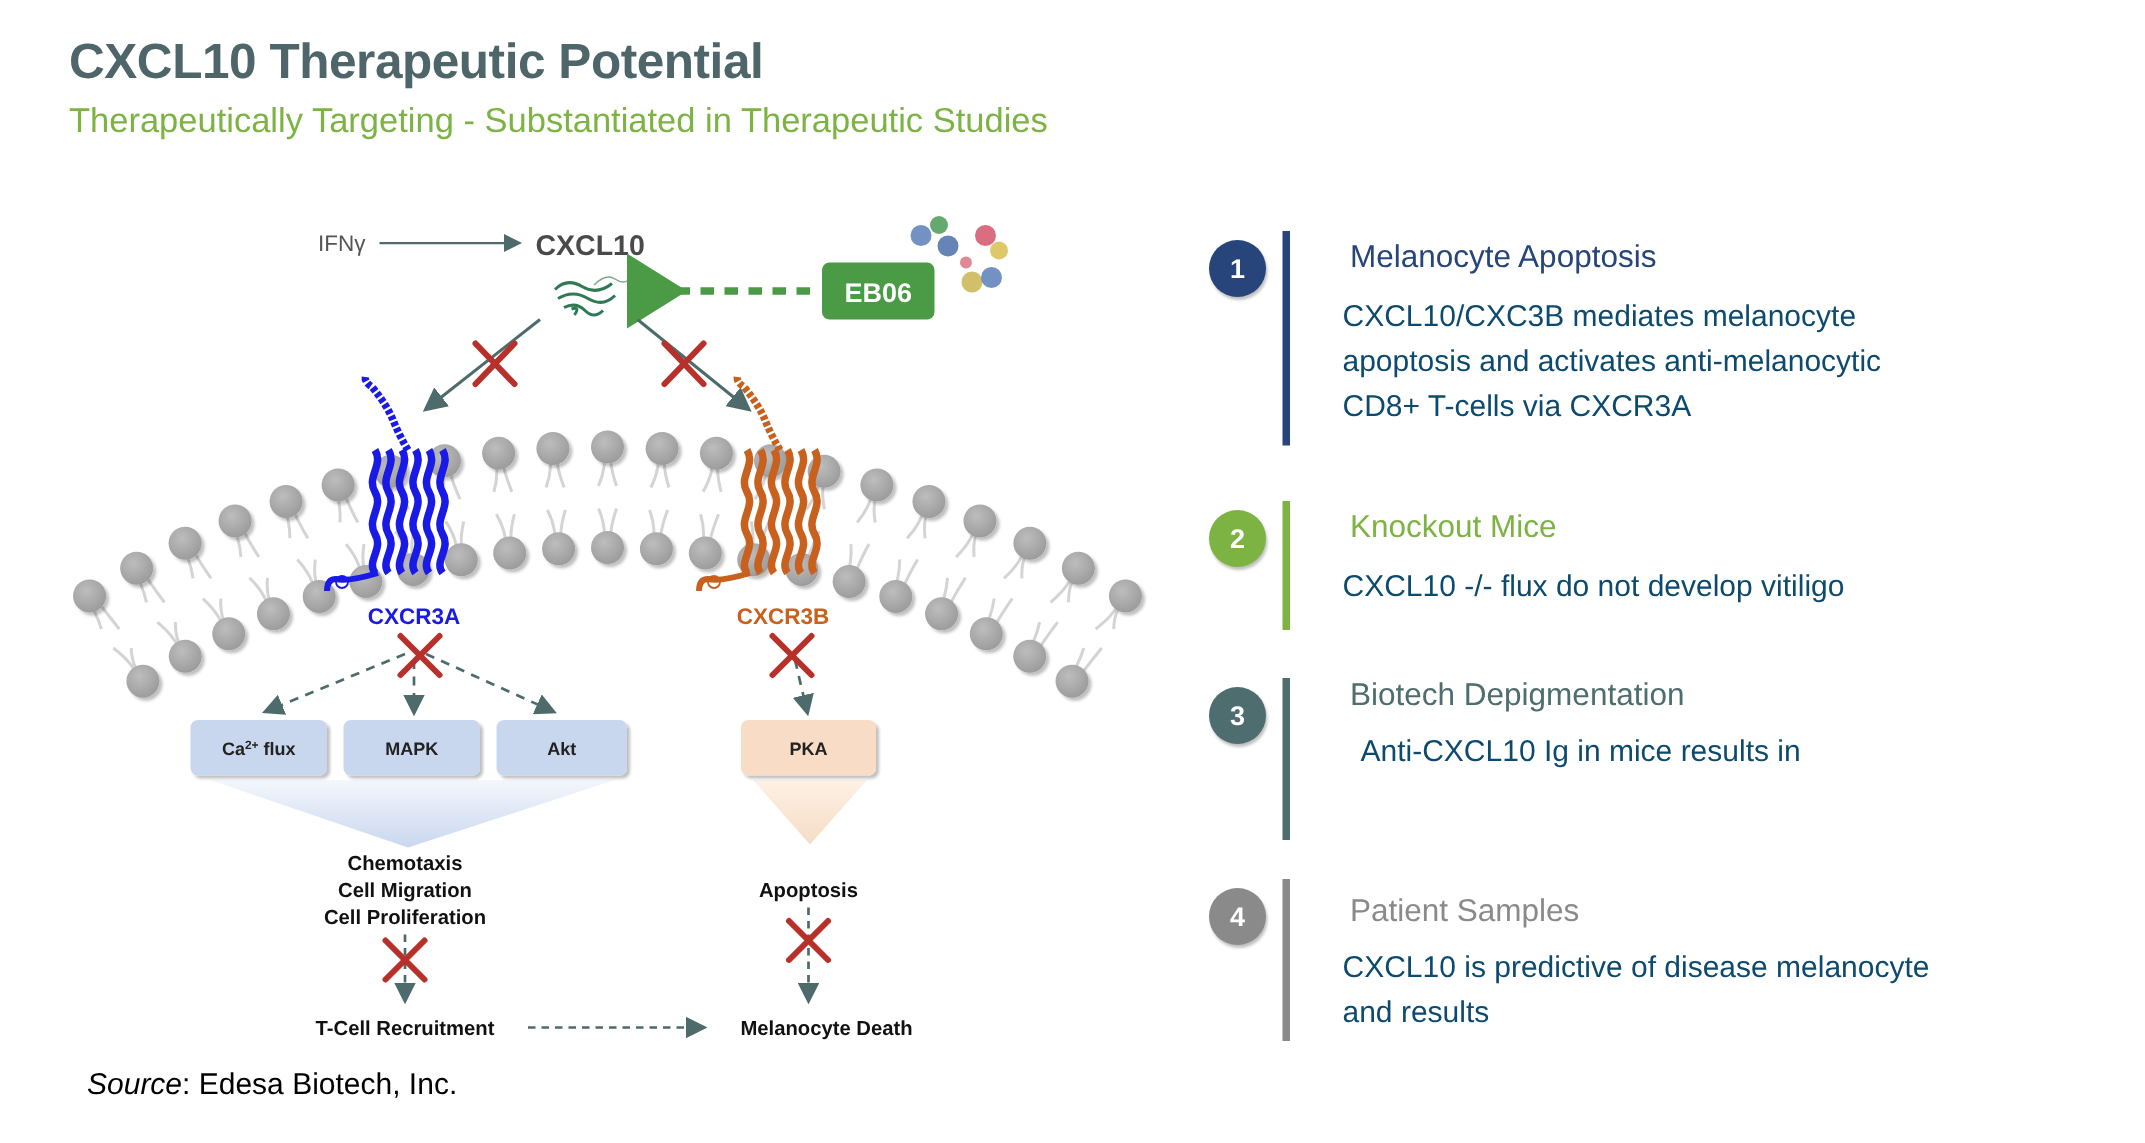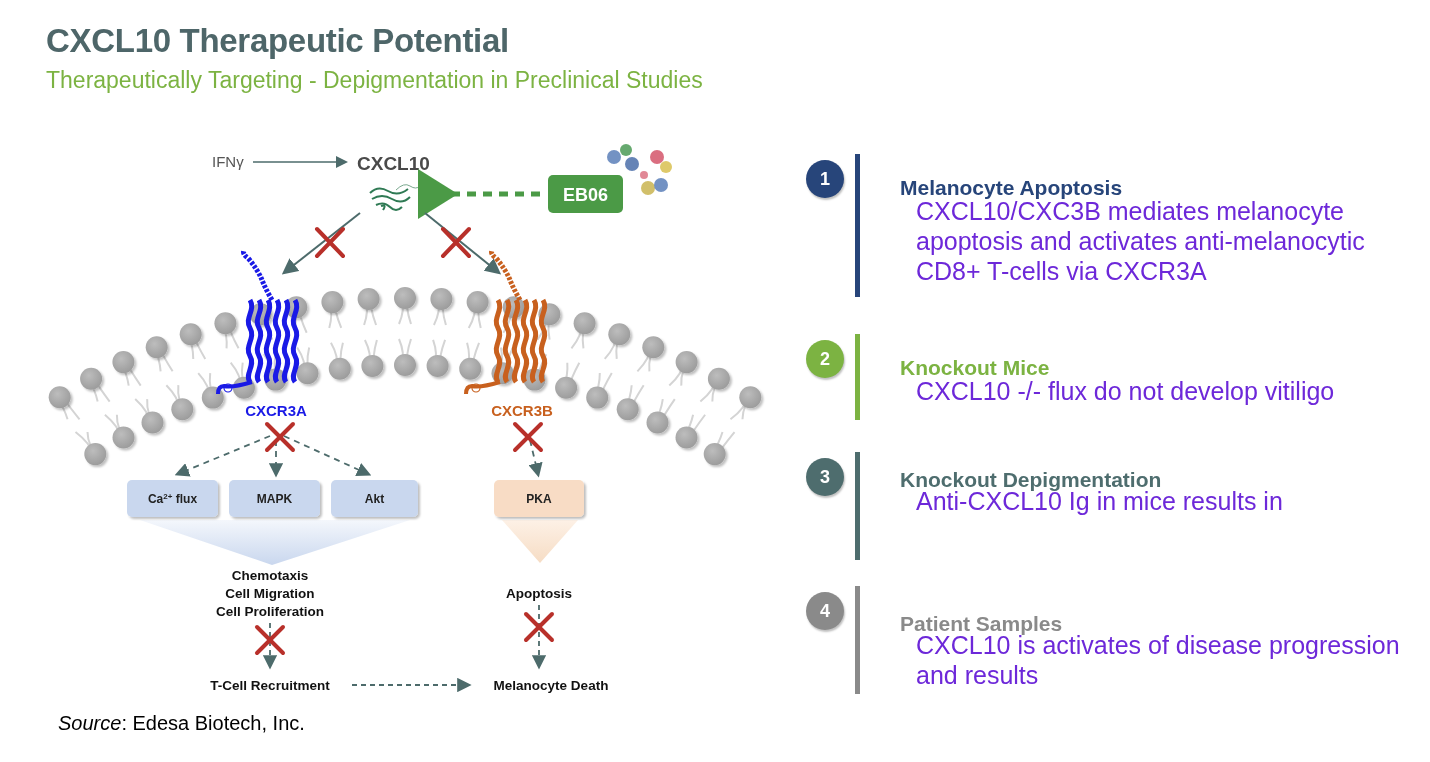--- a/index.html
+++ b/index.html
@@ -11,28 +11,28 @@
   #diagram { position: absolute; left: 0; top: 0; }
   .lbl { font-family: "Liberation Sans", "DejaVu Sans", sans-serif; }
   #source { left: 58px; top: 712px; font-size: 20px; color: #000; }
   #source i { font-style: italic; }
 
   .item { position: absolute; left: 806px; }
   .item .badge { position: absolute; left: 0; top: 0; width: 38px; height: 38px; border-radius: 50%;
                  color: #fff; font-weight: bold; font-size: 18px; text-align: center; line-height: 38px;
                  box-shadow: 1px 2px 2px rgba(0,0,0,0.25); }
   .item .bar { position: absolute; left: 49px; top: -6px; width: 5px; }
-  .item .head { position: absolute; left: 94px; top: 0; font-size: 21px; font-weight: bold; white-space: nowrap; margin-top: 16px; }
-  .item .body { position: absolute; left: 110px; top: 36px; font-size: 25px; line-height: 30px; color: #6d28d9; white-space: nowrap; }
+  .item .head { position: absolute; left: 94px; top: 0; font-size: 21px; font-weight: normal; white-space: nowrap; }
+  .item .body { position: absolute; left: 89px; top: 36px; font-size: 20px; line-height: 30px; color: #0c4a6e; white-space: nowrap; }
 </style>
 </head>
 <body>
 
 <div id="title" class="abs">CXCL10 Therapeutic Potential</div>
-<div id="subtitle" class="abs">Therapeutically Targeting - Depigmentation in Preclinical Studies</div>
+<div id="subtitle" class="abs">Therapeutically Targeting - Substantiated in Therapeutic Studies</div>
 
 <svg id="diagram" width="800" height="710">
   <defs>
     <marker id="arrowTeal" markerWidth="8" markerHeight="8" refX="6" refY="4" orient="auto">
       <path d="M0,0 L8,4 L0,8 z" fill="#4d6b6b"></path>
     </marker>
     <marker id="arrowGreen" markerWidth="8" markerHeight="10" refX="2" refY="5" orient="auto">
       <path d="M8,0 L0,5 L8,10 z" fill="#4b9a46"></path>
     </marker>
     <radialGradient id="headGrad" cx="40%" cy="35%" r="70%">
@@ -273,29 +273,29 @@
   <div class="bar" style="height:86px;background:#7cb342;"></div>
   <div class="head" style="color:#7cb342;">Knockout Mice</div>
   <div class="body">
     <div>CXCL10 -/- flux do not develop vitiligo</div>
   </div>
 </div>
 
 <div class="item" style="top:458px;">
   <div class="badge" style="background:#4e6d6e;">3</div>
   <div class="bar" style="height:108px;background:#4e6d6e;"></div>
-  <div class="head" style="color:#4e6d6e;top:-6px;">Knockout Depigmentation</div>
-  <div class="body" style="top:28px;">
+  <div class="head" style="color:#4e6d6e;top:-6px;">Biotech Depigmentation</div>
+  <div class="body" style="top:28px;margin-left:12px;">
     <div>Anti-CXCL10 Ig in mice results in</div>
   </div>
 </div>
 
 <div class="item" style="top:592px;">
   <div class="badge" style="background:#8a8a8a;">4</div>
   <div class="bar" style="height:108px;background:#8a8a8a;"></div>
   <div class="head" style="color:#8a8a8a;top:4px;">Patient Samples</div>
   <div class="body" style="top:38px;">
-    <div>CXCL10 is activates of disease progression</div>
+    <div>CXCL10 is predictive of disease melanocyte</div>
     <div>and results</div>
   </div>
 </div>
 
 <div id="source" class="abs"><i>Source</i><span>: Edesa Biotech, Inc.</span></div>
 
 </body></html>

